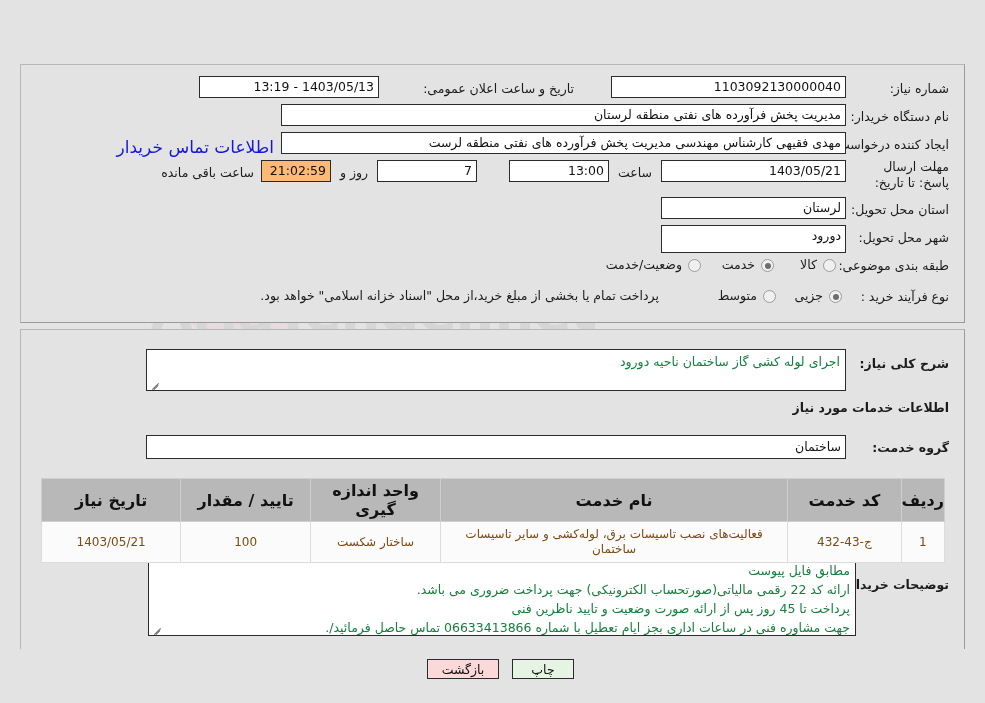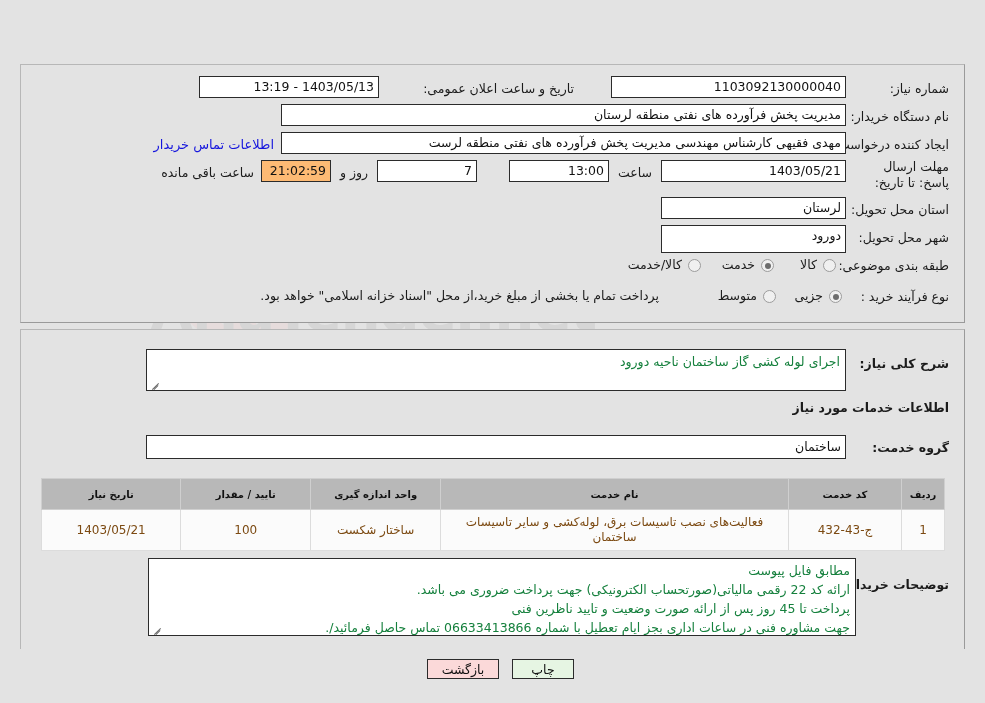--- a/index.html
+++ b/index.html
@@ -107,21 +107,21 @@
     content: "";
     position: absolute;
     left: 4px; top: 8px;
     width: 6px; height: 1px;
     background: #6a6a6a;
     transform: rotate(-45deg);
   }
 
   .link {
     position: absolute;
-    font-size: 13px;
+    font-size: 17px;
     color: #1515dd;
     white-space: nowrap;
     cursor: pointer;
   }
 
   .plain {
     position: absolute;
     font-size: 12.5px;
     color: #1b1b1b;
     white-space: nowrap;
@@ -161,21 +161,21 @@
     border-collapse: collapse;
     font-size: 12px;
     background: #fdfdfd;
     direction: rtl;
   }
   #items-table th {
     background: #b8b8b8;
     border: 1px solid #cfcfcf;
     color: #111111;
     font-weight: bold;
-    font-size: 10px;
+    font-size: 16px;
     height: 26px;
     padding: 2px 0;
     text-align: center;
   }
   #items-table td {
     border: 1px solid #dcdcdc;
     color: #7c4a12;
     font-size: 12px;
     height: 34px;
     padding: 3px 5px;
@@ -291,21 +291,21 @@
 
     <span class="lbl" style="right:15px; top:165px;">شهر محل تحویل:</span>
     <div class="box rt" style="right:118px; top:160px; width:185px; height:28px; line-height:20px;">دورود</div>
 
     <span class="lbl" style="right:15px; top:193px;">طبقه بندی موضوعی:</span>
     <div class="radio" style="right:128px; top:194px;"></div>
     <span class="radio-lbl" style="right:147px; top:192px;">کالا</span>
     <div class="radio on" style="right:190px; top:194px;"></div>
     <span class="radio-lbl" style="right:209px; top:192px;">خدمت</span>
     <div class="radio" style="right:263px; top:194px;"></div>
-    <span class="radio-lbl" style="right:282px; top:192px;">کالا/خدمت</span>
+    <span class="radio-lbl" style="right:282px; top:192px;">وضعیت/خدمت</span>
 
     <span class="lbl" style="right:15px; top:224px;">نوع فرآیند خرید :</span>
     <div class="radio on" style="right:122px; top:225px;"></div>
     <span class="radio-lbl" style="right:141px; top:223px;">جزیی</span>
     <div class="radio" style="right:188px; top:225px;"></div>
     <span class="radio-lbl" style="right:207px; top:223px;">متوسط</span>
     <span class="plain" style="right:305px; top:223px;">پرداخت تمام یا بخشی از مبلغ خرید،از محل "اسناد خزانه اسلامی" خواهد بود.</span>
   </div>
 
   <div class="panel" id="panel-detail">

